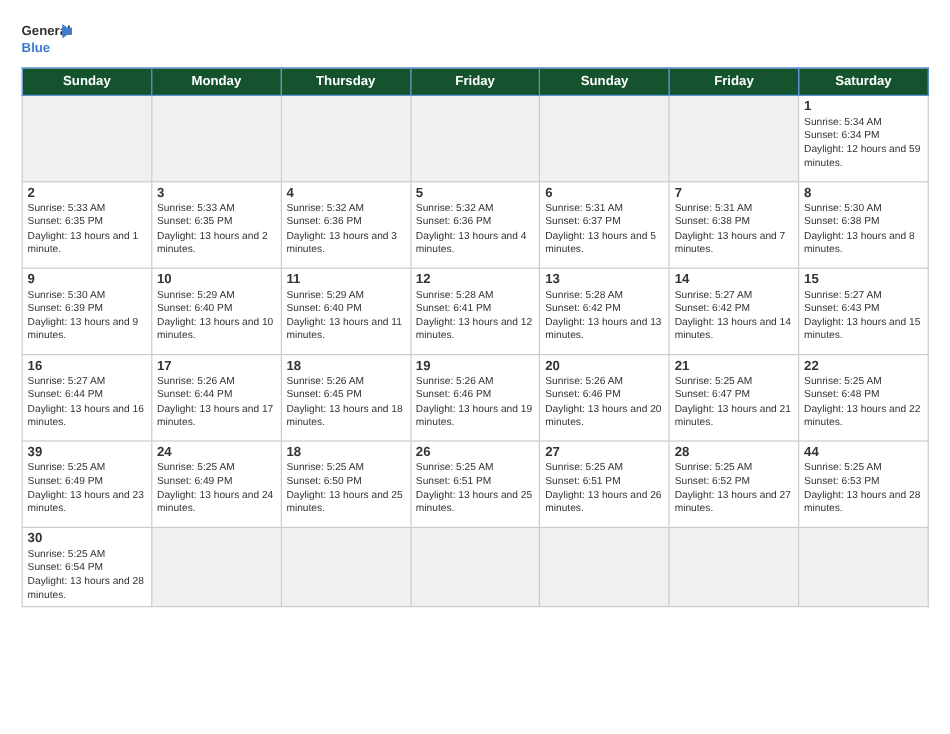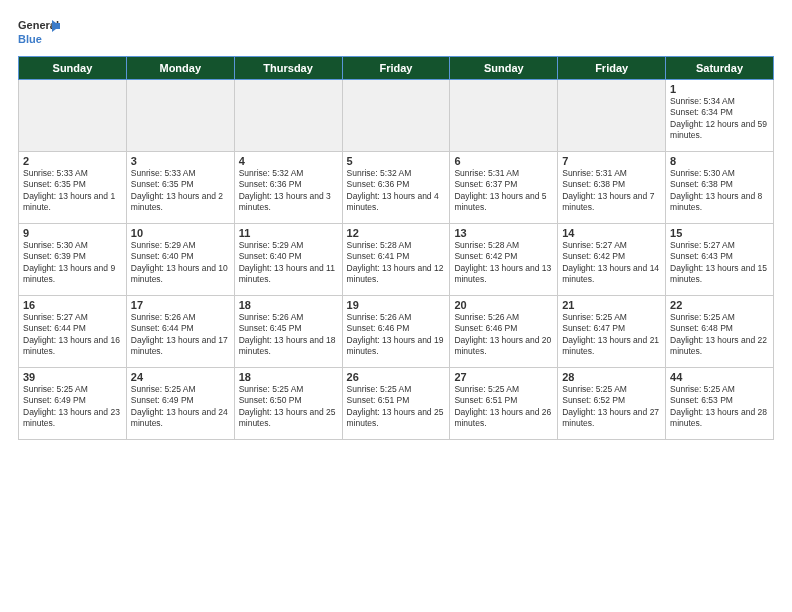--- a/index.html
+++ b/index.html
@@ -298,15 +298,29 @@
 Sunset: 6:52 PM
 Daylight: 13 hours and 27 minutes.</div>
           </td>
           <td>
             <span class="day-number">44</span>
             <div class="day-info" style="white-space: pre-line;">Sunrise: 5:25 AM
 Sunset: 6:53 PM
 Daylight: 13 hours and 28 minutes.</div>
           </td>
         </tr>
+        <tr class="last-row">
+          <td>
+            <span class="day-number">30</span>
+            <div class="day-info" style="white-space: pre-line;">Sunrise: 5:25 AM
+Sunset: 6:54 PM
+Daylight: 13 hours and 28 minutes.</div>
+          </td>
+          <td class="gray-bg"></td>
+          <td class="gray-bg"></td>
+          <td class="gray-bg"></td>
+          <td class="gray-bg"></td>
+          <td class="gray-bg"></td>
+          <td class="gray-bg"></td>
+        </tr>
       </tbody>
   </table>
 </div>
 
 </body></html>

